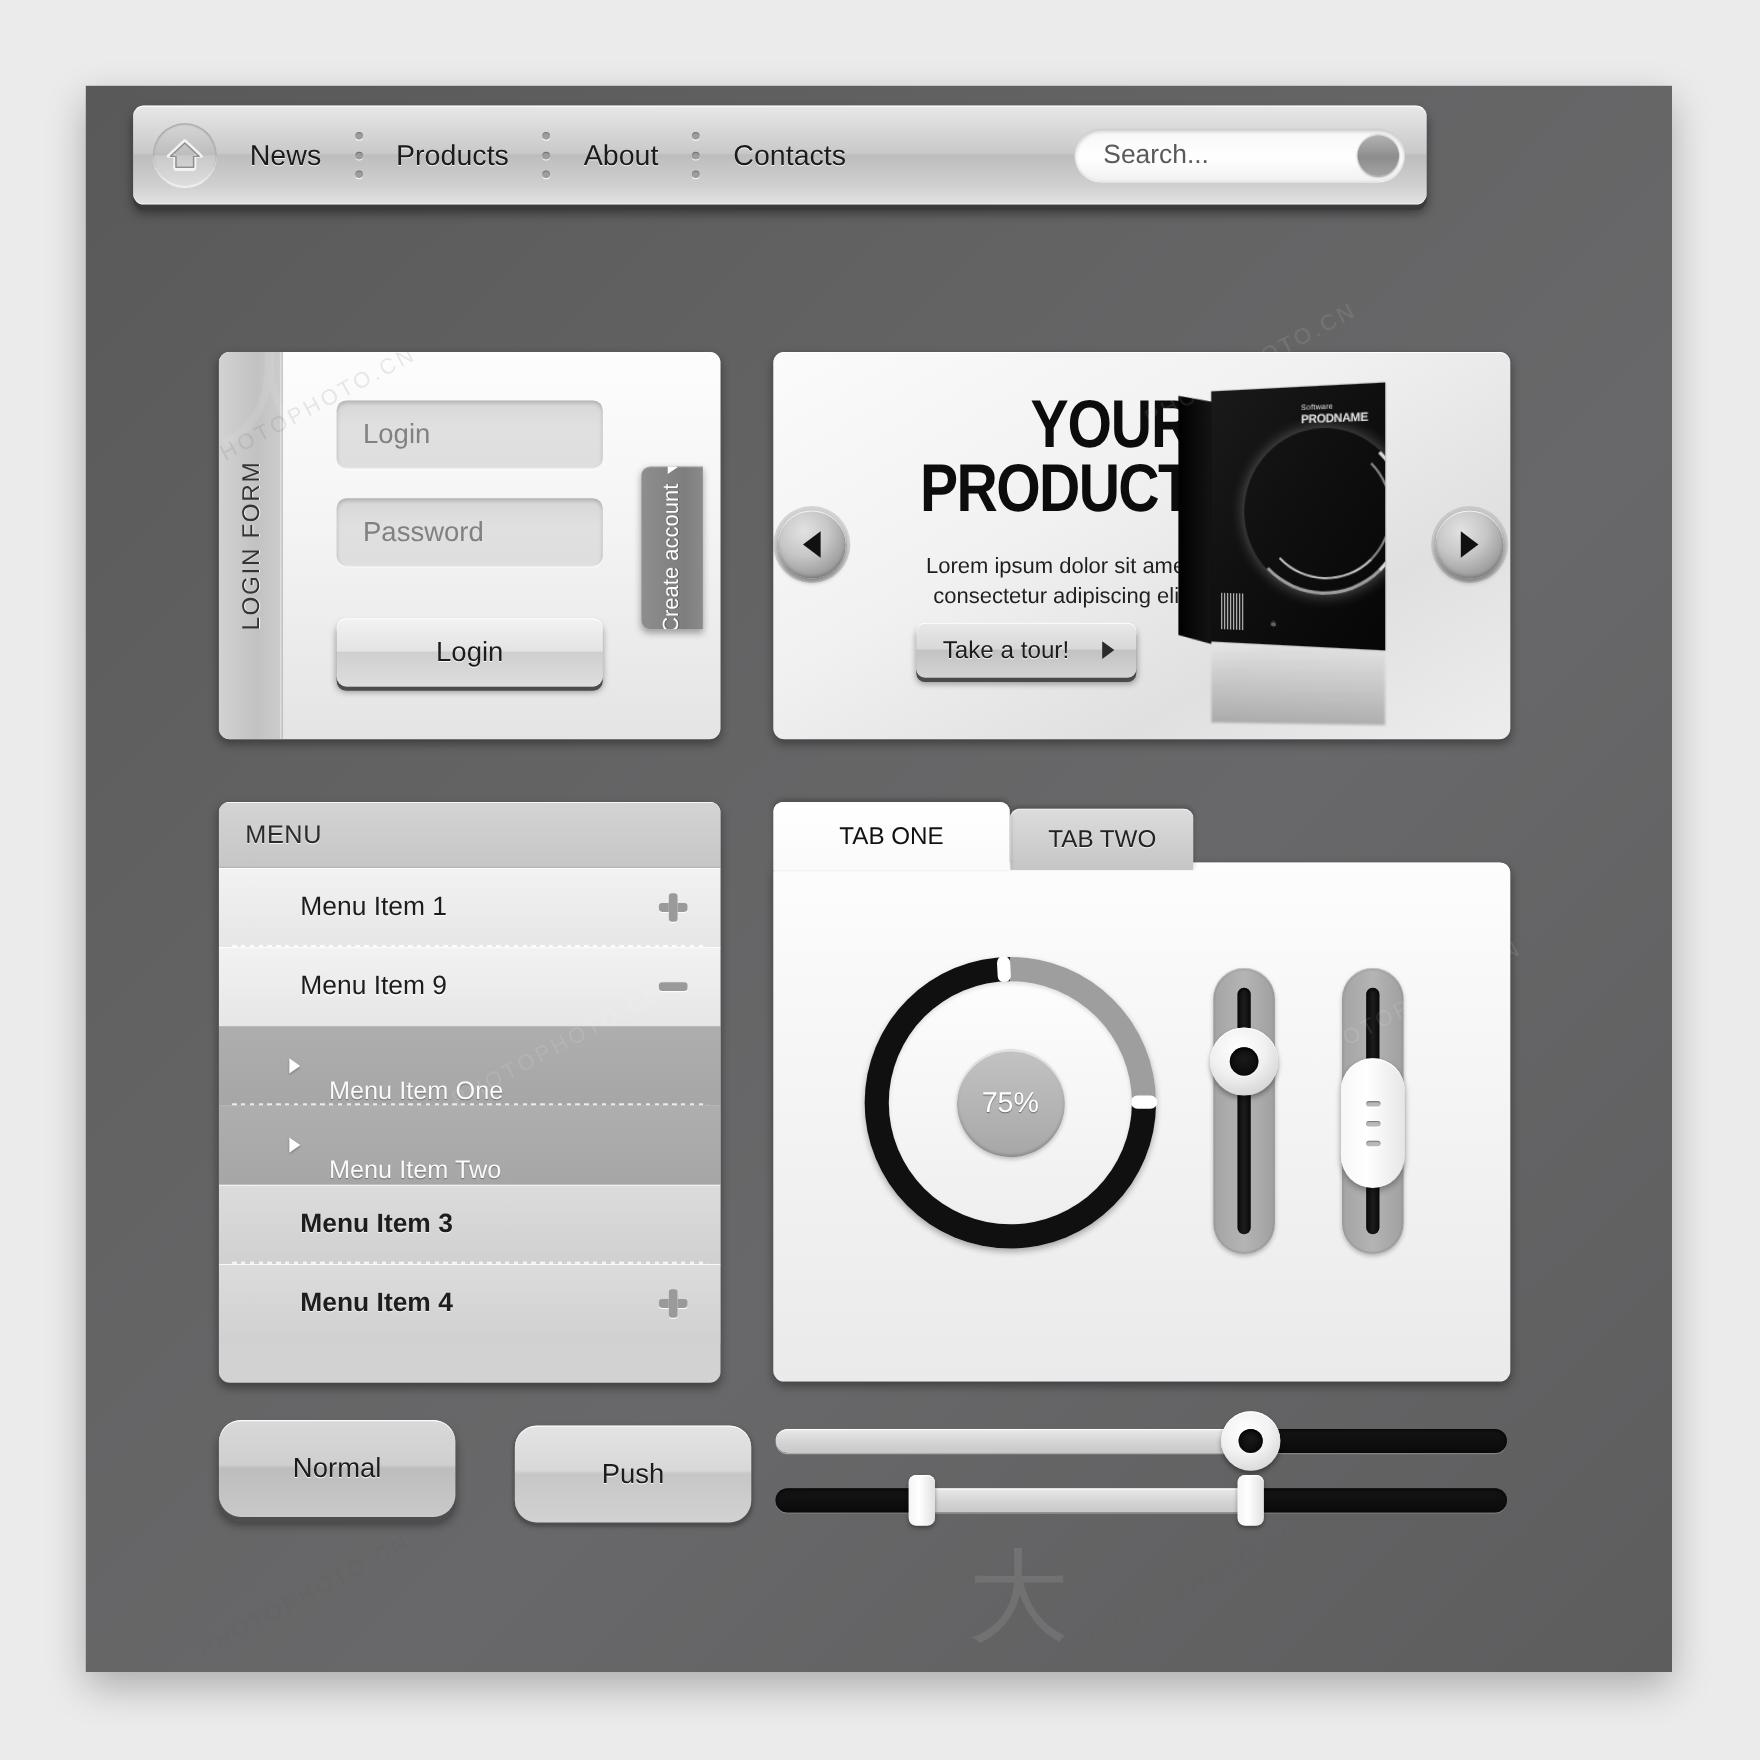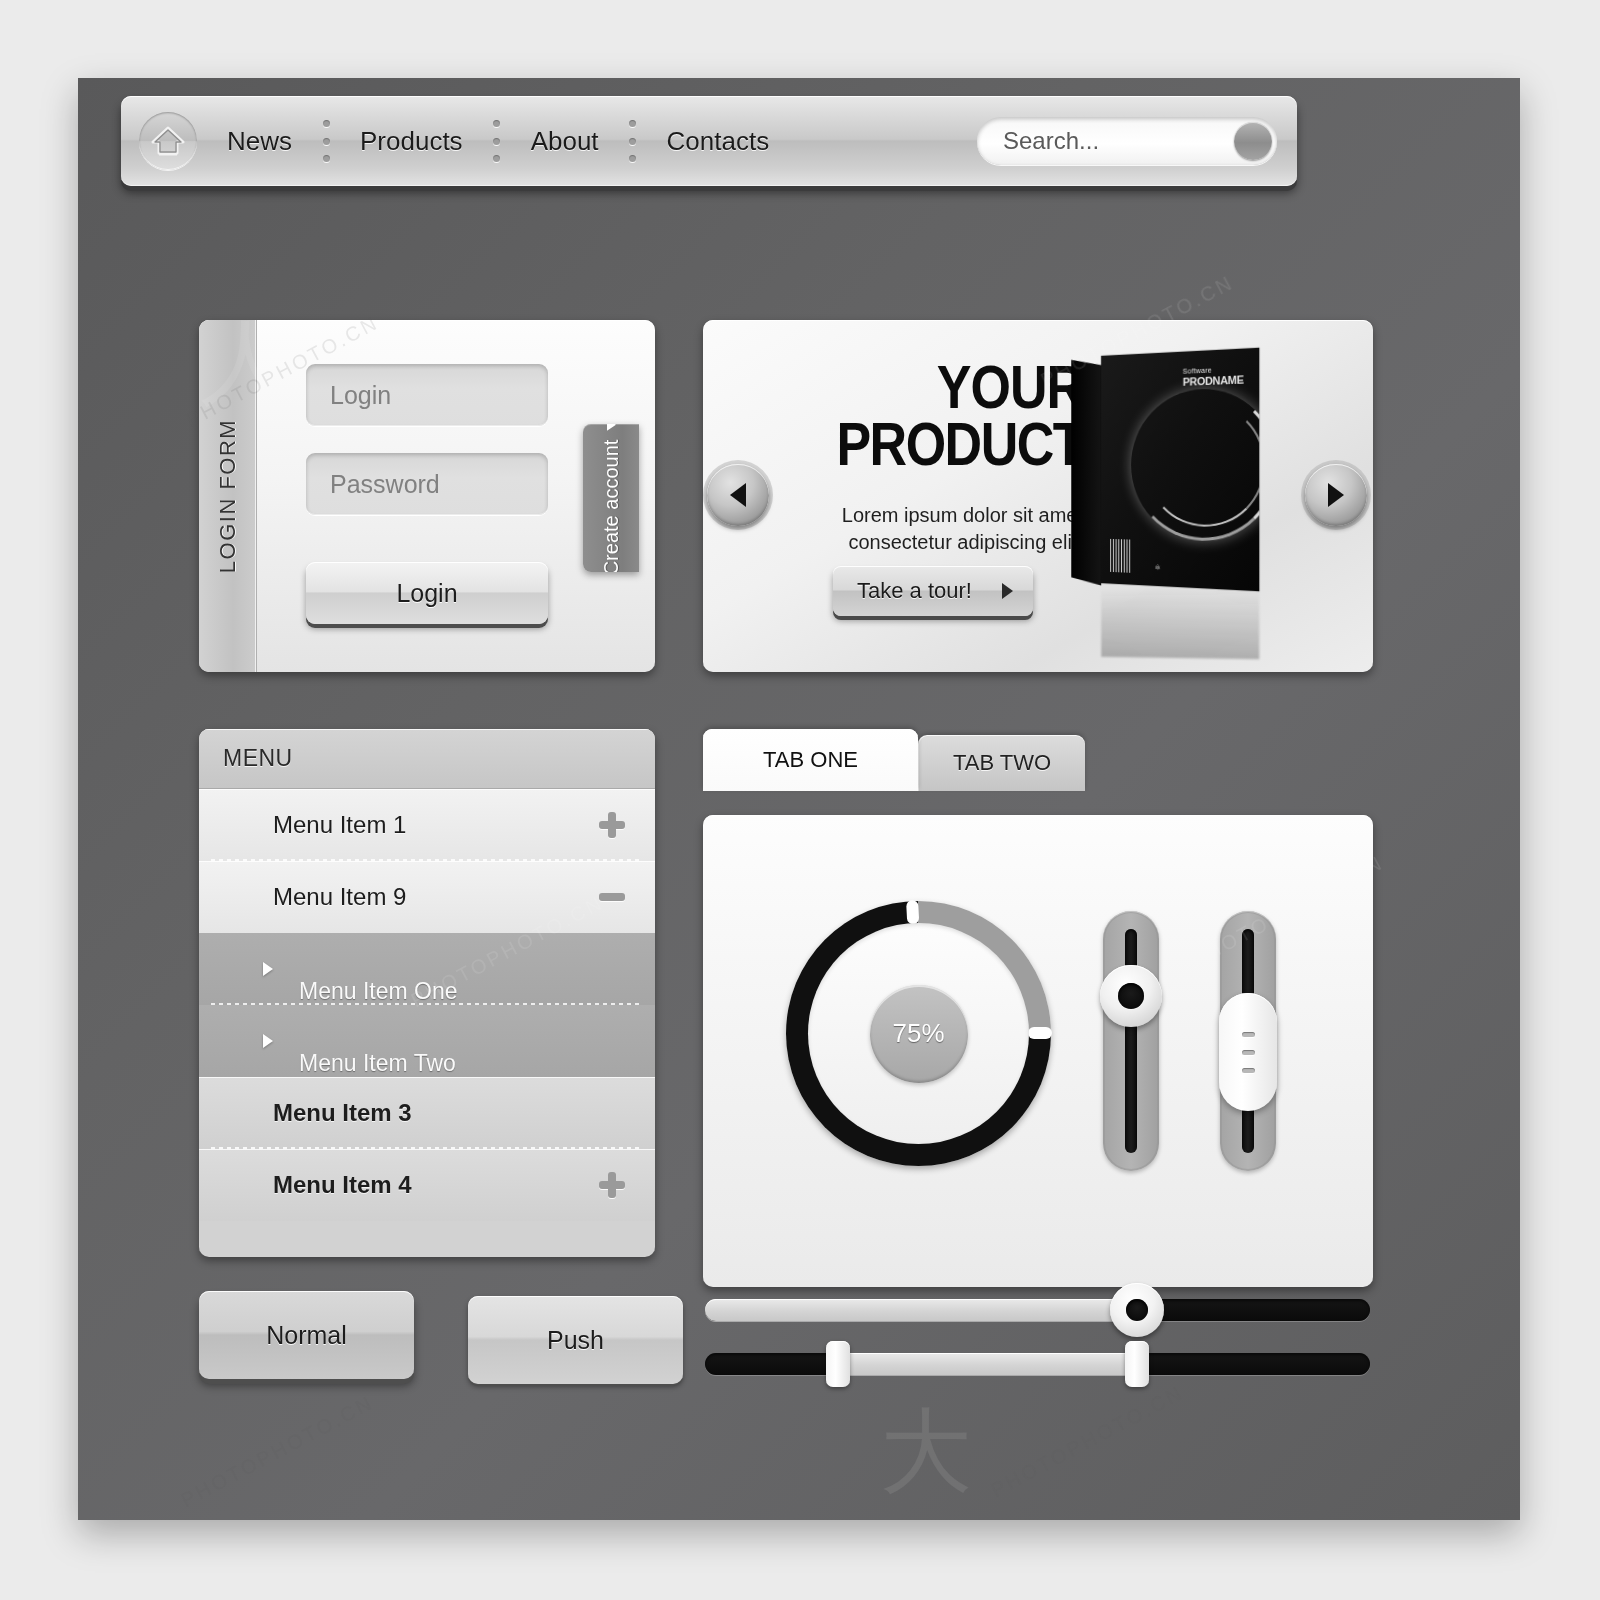--- a/index.html
+++ b/index.html
@@ -400,21 +400,21 @@
   }
   .tab.idle {
     background: linear-gradient(to bottom, #dcdcdc, #c5c5c5);
     color:#222;
     text-shadow: 0 1px 0 rgba(255,255,255,0.8);
     box-shadow: 0 -2px 4px rgba(0,0,0,0.2), inset 0 1px 0 rgba(255,255,255,0.8);
     border-left: 1px solid rgba(255,255,255,0.5);
   }
 
   #tabs-body {
-    left: 703px; top: 815px;
+    left: 703px; top: 784px;
     width: 670px; height: 472px;
     background: linear-gradient(to bottom, #fdfdfd 0%, #f6f6f6 35%, #eaeaea 100%);
     border-radius: 10px;
   }
 
   
   #circ {
     position:absolute; left: 83px; top: 86px;
     width: 265px; height: 265px;
   }
@@ -507,21 +507,21 @@
   .vknob-pill i {
     display:block; width: 13px; height: 5px; border-radius: 3px;
     background: #b8b8b8;
     box-shadow: inset 0 1px 1px rgba(0,0,0,0.35), 0 1px 0 rgba(255,255,255,0.9);
   }
 
   
   .big-btn {
     position:absolute;
     width: 215px; height: 88px;
-    border-radius: 10px;
+    border-radius: 20px;
     display:flex; align-items:center; justify-content:center;
     cursor:pointer;
   }
   #btn-normal {
     left: 199px; top: 1291px;
     background: linear-gradient(to bottom, #d9d9d9 0%, #cfcfcf 46%, #bdbdbd 50%, #c9c9c9 100%);
     box-shadow: 0 5px 0 #4e4e4e, 0 7px 9px rgba(0,0,0,0.4),
                 inset 0 1px 0 rgba(255,255,255,0.9);
   }
   #btn-push {

